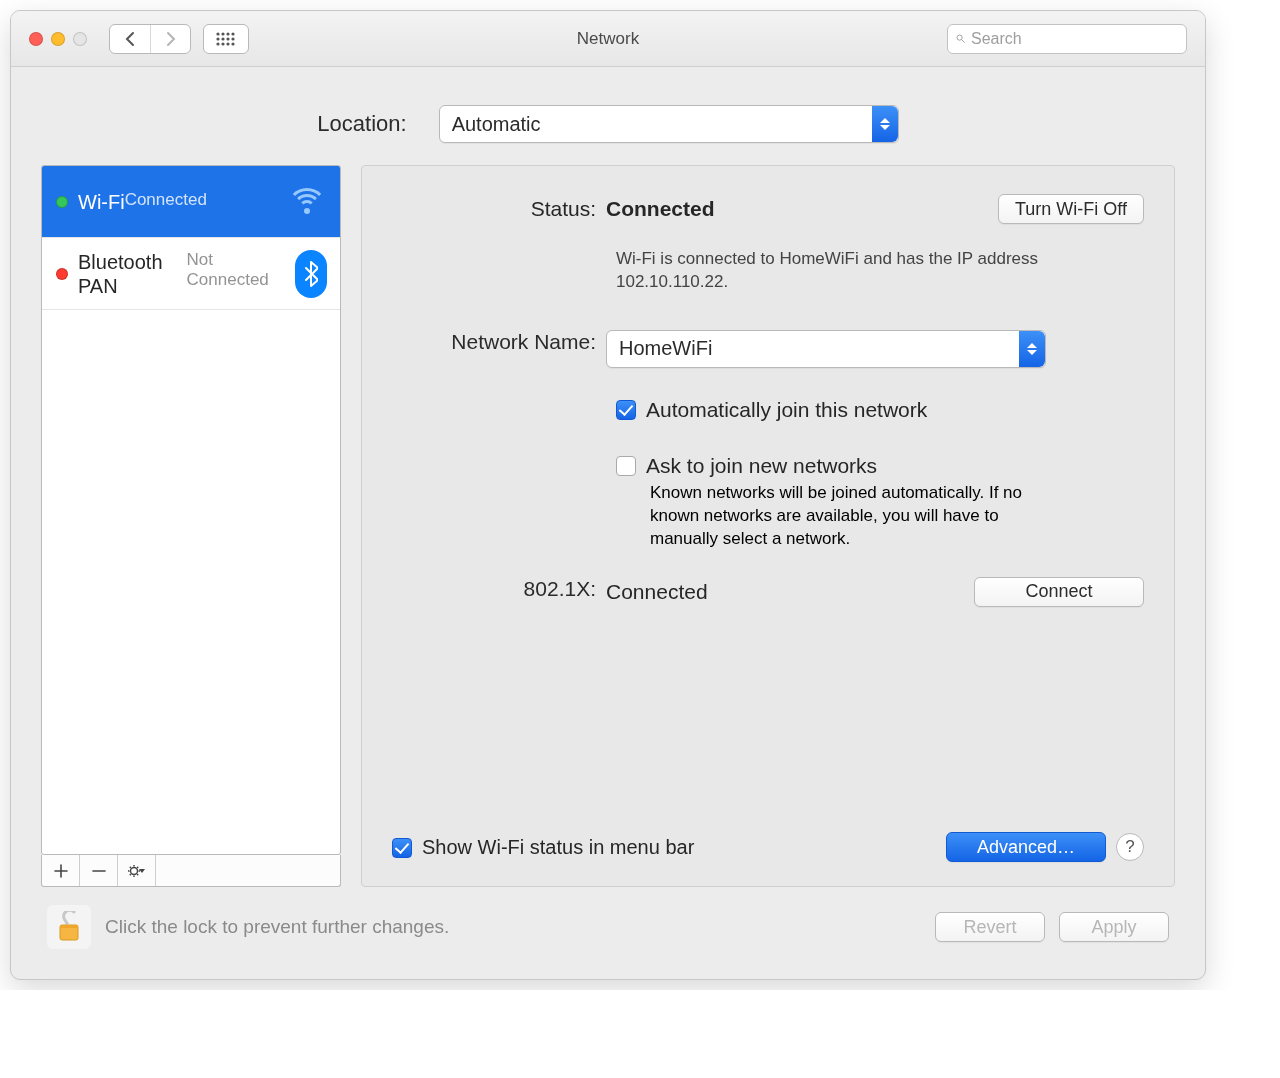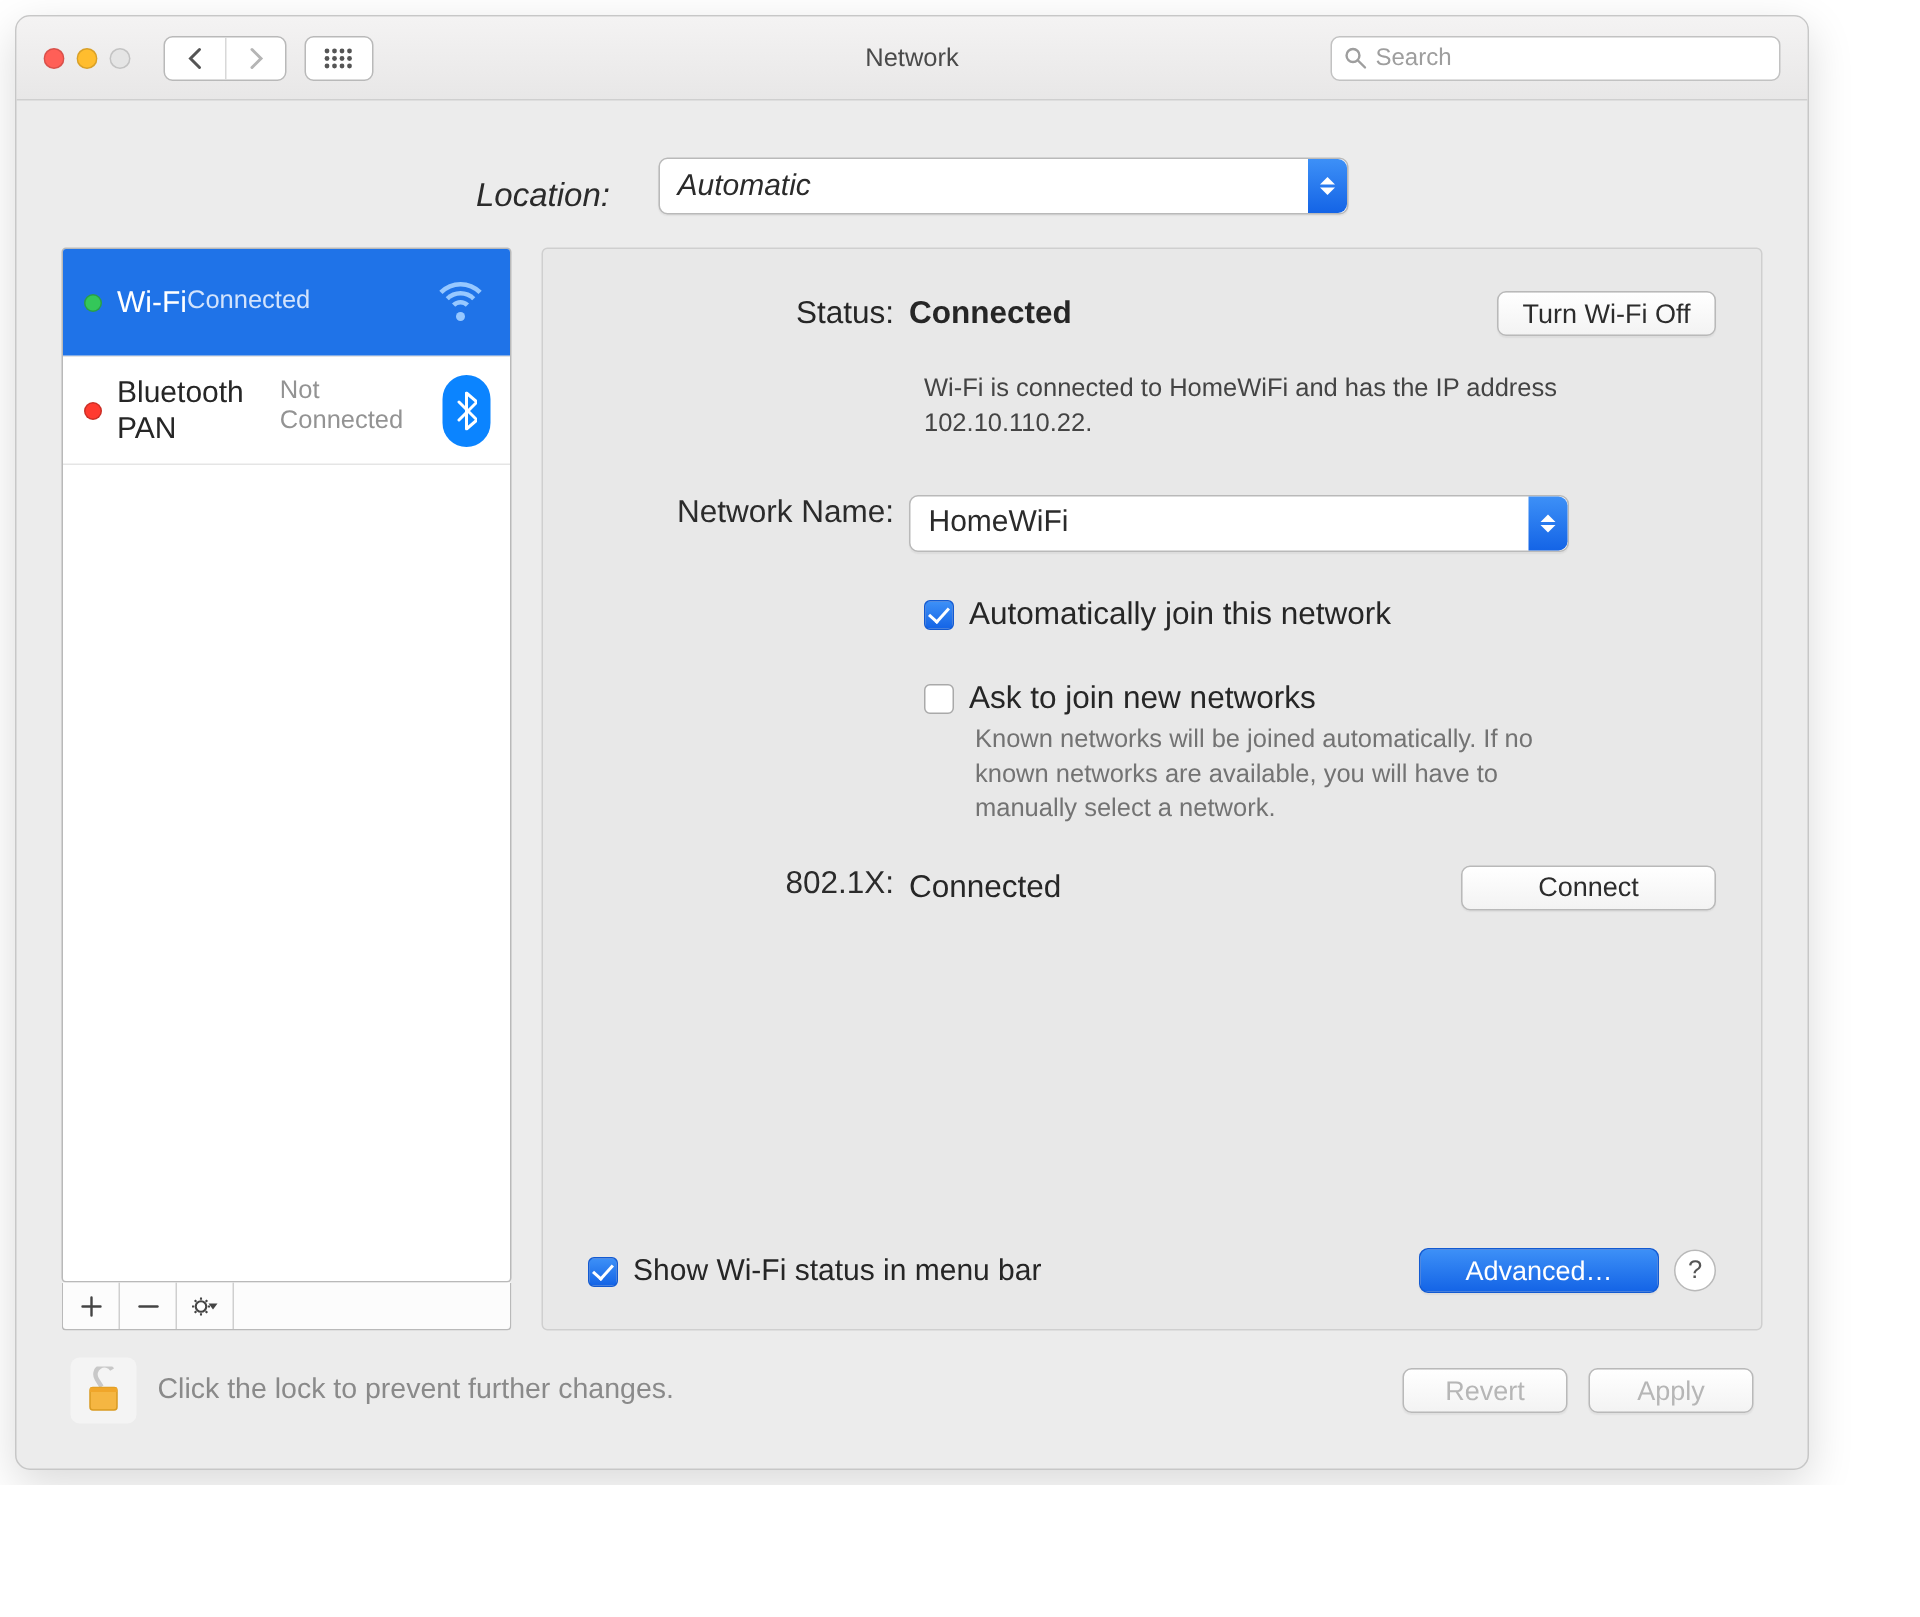--- a/index.html
+++ b/index.html
@@ -36,27 +36,27 @@
   .tl-max   { background:#e5e5e5; }
   .navgroup { margin-left: 22px; display:flex; gap:12px; }
   .segbtns { display:flex; background:#fff; border:1px solid #b9b9b9; border-radius:6px; overflow:hidden; height:30px; }
   .segbtns button { width:40px; border:none; background:transparent; display:flex; align-items:center; justify-content:center; color:#b5b5b5; }
   .segbtns button + button { border-left:1px solid #d8d8d8; }
   .segbtns button.enabled { color:#555; }
   .gridbtn { width:46px; height:30px; border:1px solid #b9b9b9; border-radius:6px; background:#fff; display:flex; align-items:center; justify-content:center; }
   .win-title {
     position:absolute; left:0; right:0; text-align:center; font-size:17px; color:#4a4a4a; pointer-events:none;
   }
-  .searchwrap { margin-left:auto; width:300px; height:30px; background:#fff; border:1px solid #c2c2c2; border-radius:6px; display:flex; align-items:center; padding:0 8px; gap:6px; color:#9a9a9a; }
+  .searchwrap { margin-left:auto; width:240px; height:30px; background:#fff; border:1px solid #c2c2c2; border-radius:6px; display:flex; align-items:center; padding:0 8px; gap:6px; color:#9a9a9a; }
   .searchwrap input { border:none; outline:none; flex:1; background:transparent; font-size:16px; color:#333; }
   .searchwrap input::placeholder { color:#9e9e9e; }
 
   
   .body { padding: 14px 30px 24px; }
-  .locrow { display:flex; align-items:flex-end; justify-content:center; gap:32px; padding:24px 0 22px;font-style:italic; }
+  .locrow { display:flex; align-items:center; justify-content:center; gap:32px; padding:24px 0 22px; }
   .locrow label { font-size:22px; color:#2b2b2b; }
   .popup {
     display:flex; align-items:center; background:#fff; border:1px solid #b9b9b9; border-radius:6px;
     height:38px; padding-left:12px; font-size:20px; color:#2b2b2b; position:relative; box-shadow:0 1px 1px rgba(0,0,0,.05);
   }
   .popup .arrows { width:26px; height:100%; background:linear-gradient(#3d90f7,#1464e6); border-radius:0 6px 6px 0; display:flex; flex-direction:column; align-items:center; justify-content:center; gap:2px; margin-left:auto; }
   .popup .arrows::before, .popup .arrows::after { content:""; width:0; height:0; border-left:5px solid transparent; border-right:5px solid transparent; }
   .popup .arrows::before { border-bottom:5px solid #fff; }
   .popup .arrows::after  { border-top:5px solid #fff; }
 
@@ -115,21 +115,21 @@
   .statusrow .lbl { width:214px; text-align:right; padding-right:10px; font-size:21px; }
   .statusrow .mid { flex:1; }
   .statusrow .side { display:flex; align-items:flex-start; }
 
   .checkrow { display:flex; align-items:flex-start; gap:10px; margin-left:224px; margin-bottom:10px; }
   .checkbox { width:20px; height:20px; border:1px solid #a9a9a9; border-radius:4px; background:#fff; display:flex; align-items:center; justify-content:center; flex:none; margin-top:2px; }
   .checkbox.checked { background:linear-gradient(#3d90f7,#1464e6); border-color:#125ad2; }
   .checkbox.checked::after { content:""; width:6px; height:11px; border:solid #fff; border-width:0 2.5px 2.5px 0; transform:rotate(42deg); margin-top:-3px; }
   .checkrow .lbl-inline { font-size:21px; }
 
-  .helpdesc { font-size:17px; color:#737373; margin-left:258px; max-width:420px; line-height:1.35; }
+  .helpdesc { font-size:17px; color:#000000; margin-left:258px; max-width:420px; line-height:1.35; }
 
   .detail-footer {
     margin-top:auto; display:flex; align-items:center; gap:10px;
   }
   .qmark { width:28px; height:28px; border:1px solid #b9b9b9; border-radius:50%; display:flex; align-items:center; justify-content:center; background:#fff; font-size:17px; color:#555; }
 
   .net-popup { width:440px;gap:28px; }
 
   
   .bottombar { display:flex; align-items:center; padding:18px 6px 6px; gap:14px; }

